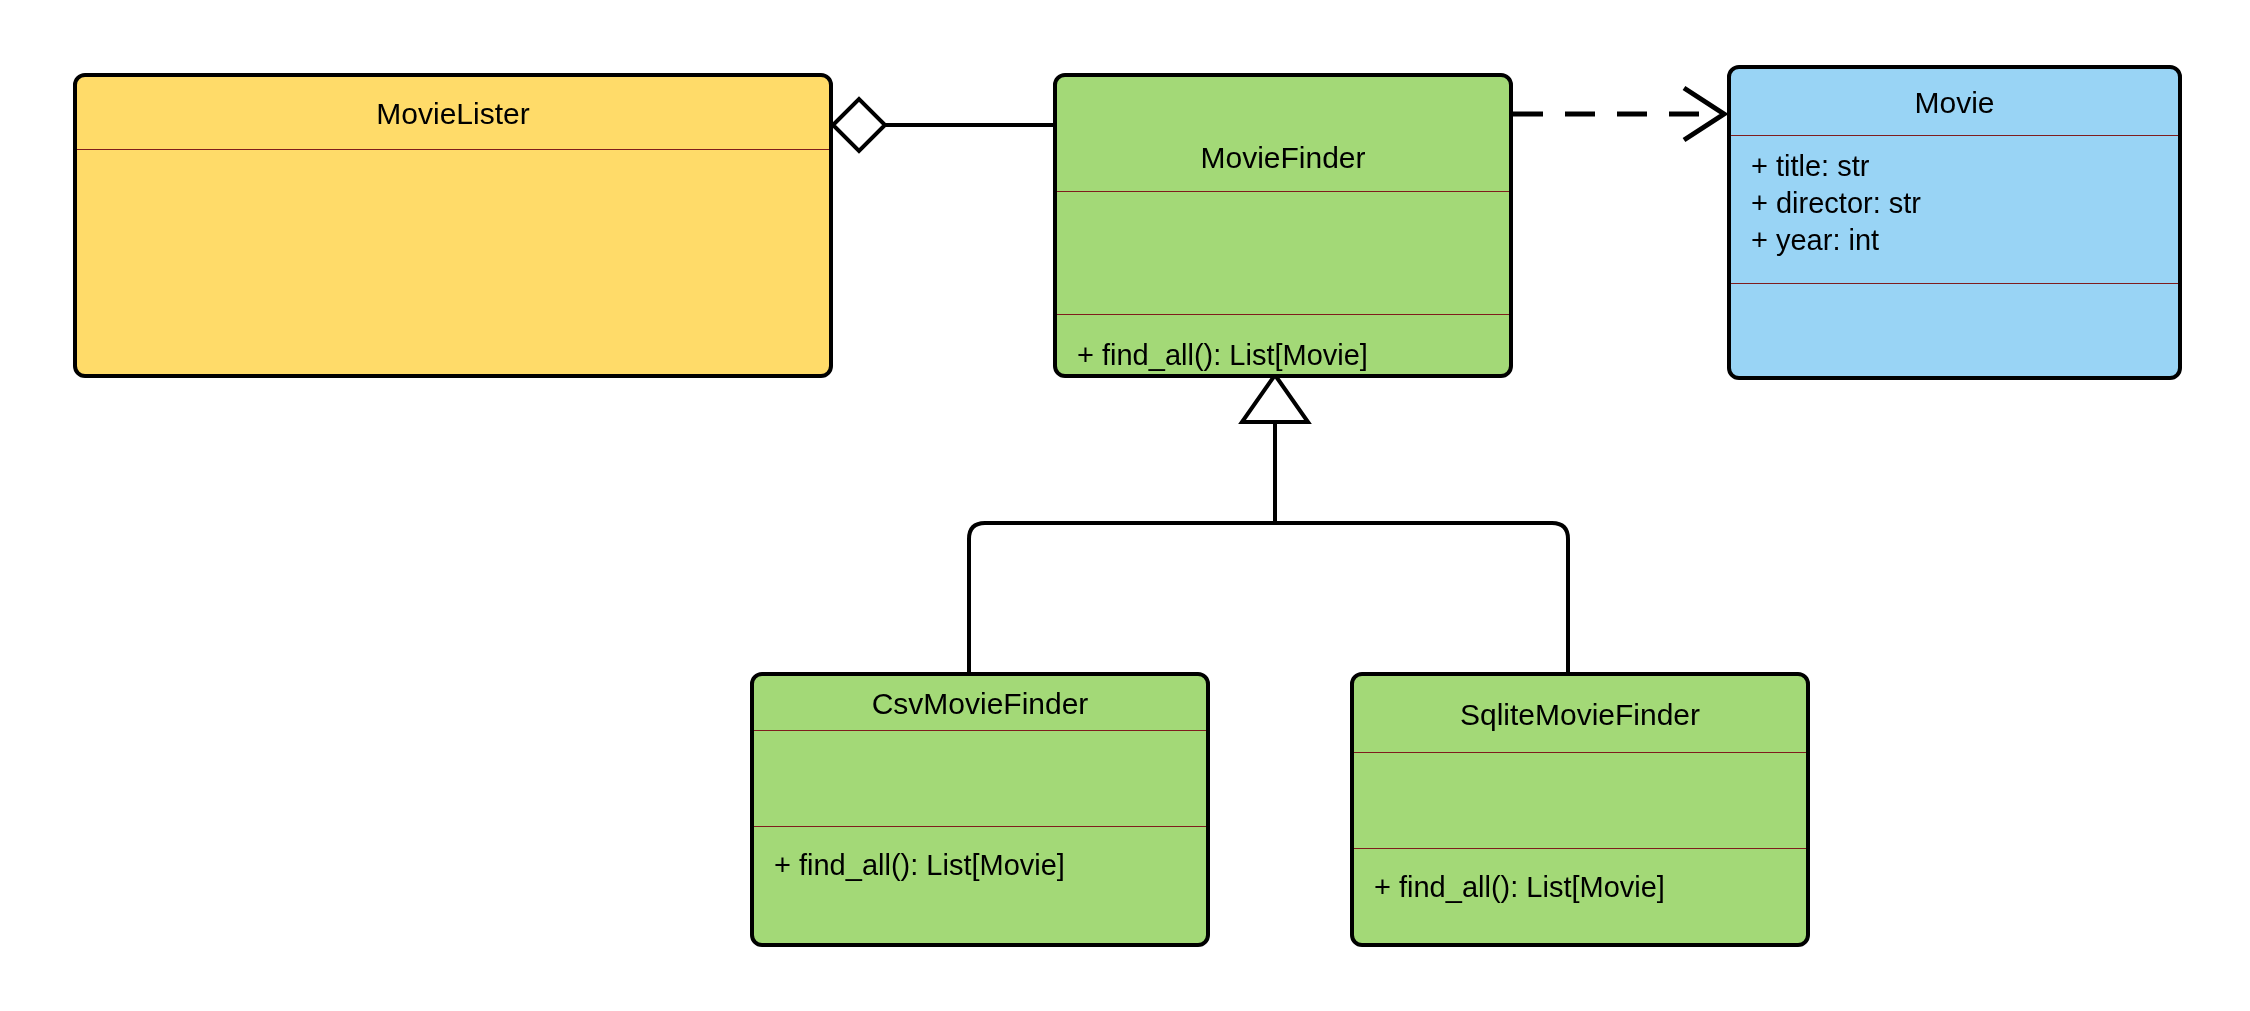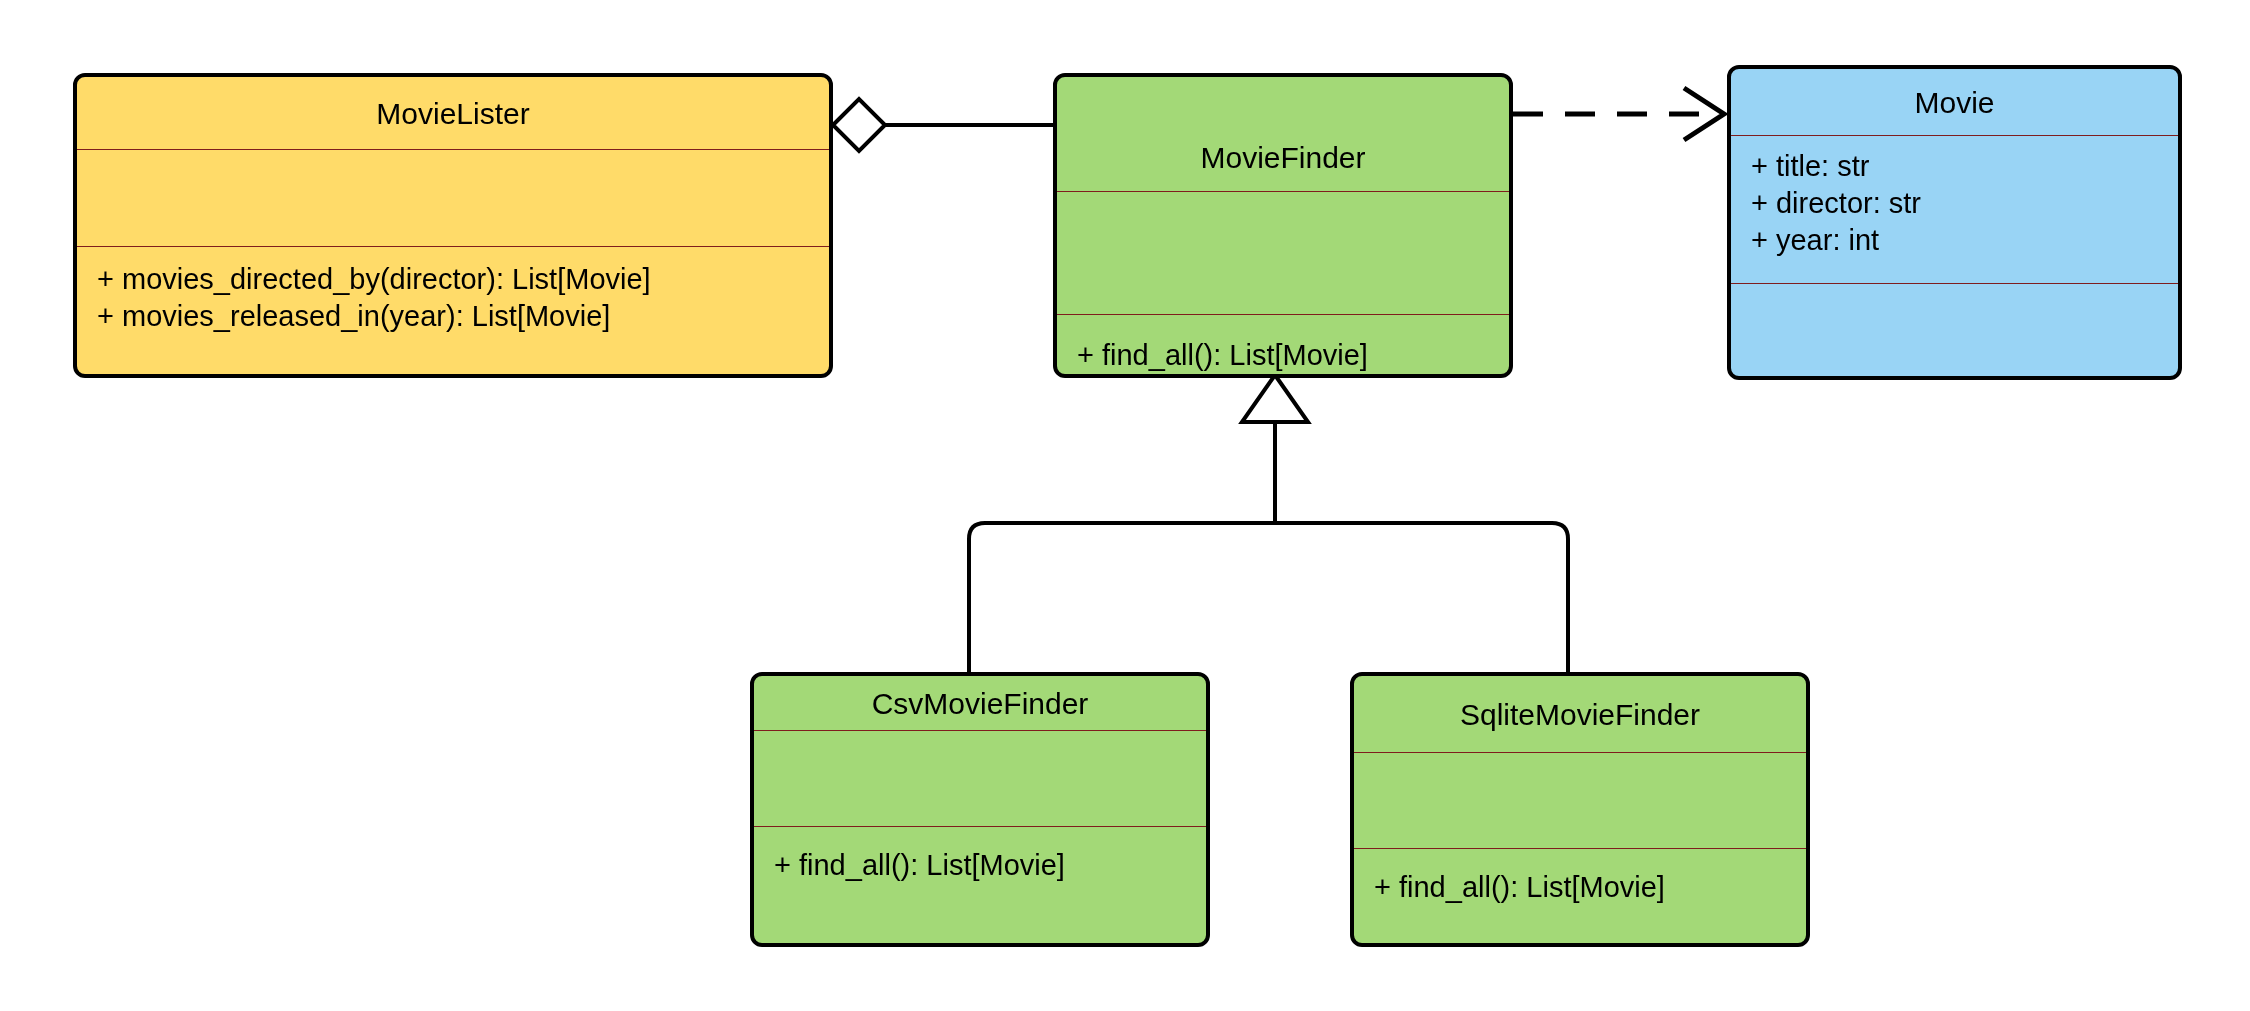--- a/index.html
+++ b/index.html
@@ -101,24 +101,20 @@
 
       <polygon points="1275,375 1308,422 1242,422" fill="#FFFFFF" stroke="#000000" stroke-width="4" stroke-linejoin="miter"></polygon>
     </g>
   </svg>
 
   <div class="uml-class" style="left:73px; top:73px; width:760px; height:305px; background:#FFDB69;">
     <div class="uml-compartment uml-name-row" style="height:72px;">
       <span class="uml-class-name">MovieLister</span>
     </div>
     <div class="uml-compartment divided uml-members empty" style="height:97px;"></div>
-    <div class="uml-compartment divided uml-members" style="flex:1 1 auto; padding-top:14px;">
-      <div class="uml-member">+ movies_directed_by(director): List[Movie]</div>
-      <div class="uml-member">+ movies_released_in(year): List[Movie]</div>
-    </div>
   </div>
 
   <div class="uml-class" style="left:1053px; top:73px; width:460px; height:305px; background:#A3D977;">
     <div class="uml-compartment uml-name-row" style="height:72px;margin-top:47px;">
       <span class="uml-class-name">MovieFinder</span>
     </div>
     <div class="uml-compartment divided uml-members empty" style="height:131px;"></div>
     <div class="uml-compartment divided uml-members" style="flex:1 1 auto; padding-top:22px;">
       <div class="uml-member">+ find_all(): List[Movie]</div>
     </div>

